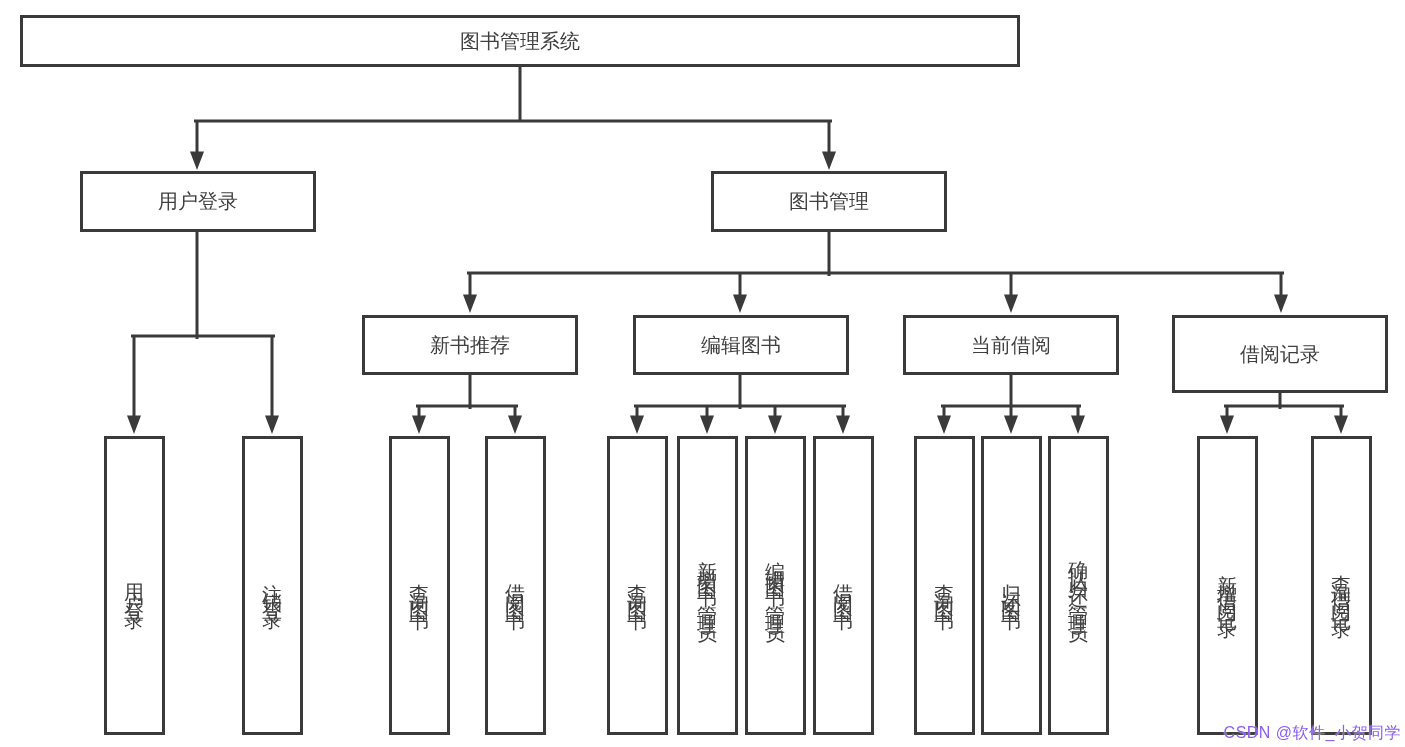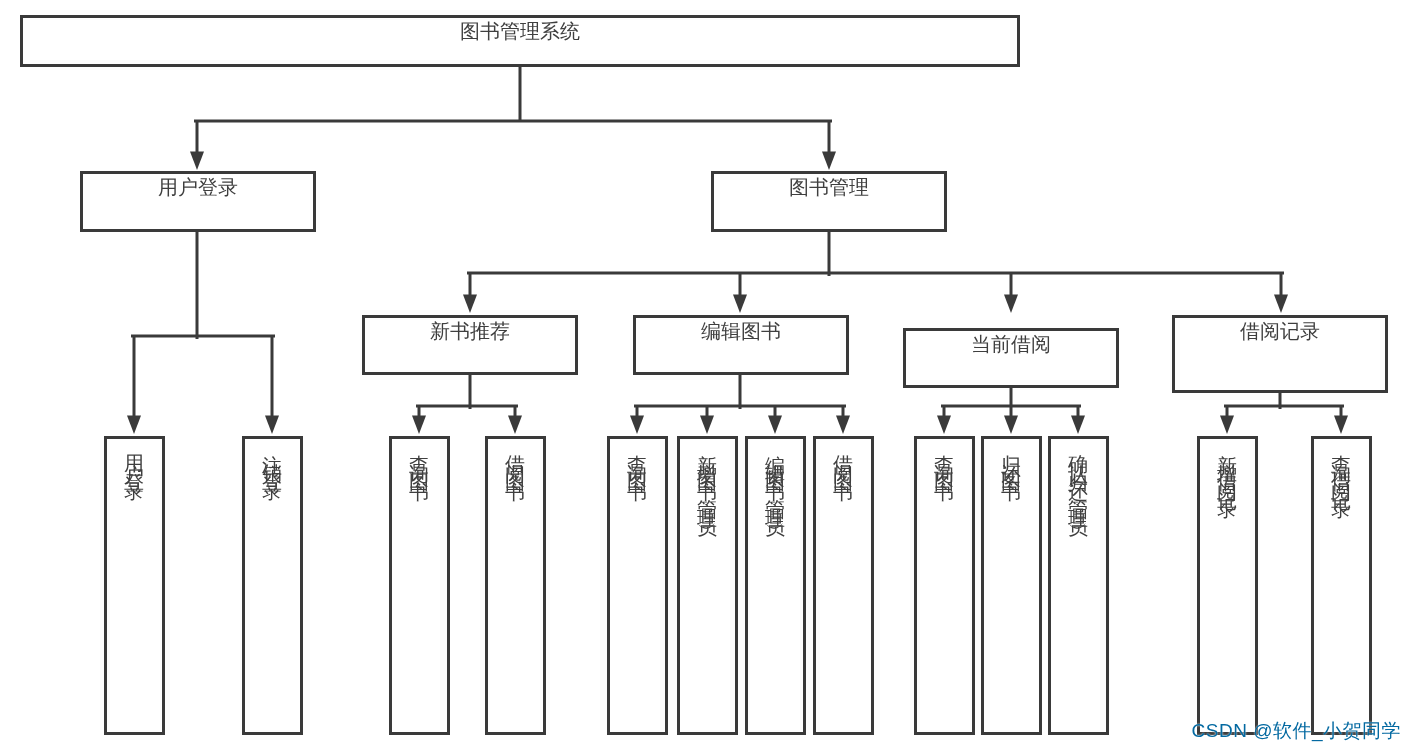--- a/index.html
+++ b/index.html
@@ -23,63 +23,63 @@
     fill: none;
     stroke-linecap: square;
   }
   .connectors polygon { fill: #3a3a3a; stroke: none; }
   .box {
     position: absolute;
     box-sizing: border-box;
     background: #ffffff;
     border: 3px solid #3a3a3a;
     display: flex;
-    align-items: flex-start;
+    align-items: center;
     justify-content: center;
     color: #3f3f3f;
     font-size: 20px;
     z-index: 2;
   }
   .leaf .vlabel {
     writing-mode: vertical-rl;
     text-orientation: mixed;
     letter-spacing: 9px;
     line-height: 1;
   }
   
   .n-root   { left: 20px;   top: 15px;  width: 1000px; height: 52px; }
   
   .n-login  { left: 80px;   top: 171px; width: 236px;  height: 61px; }
   .n-mgmt   { left: 711px;  top: 171px; width: 236px;  height: 61px; }
   
   .n-rec    { left: 362px;  top: 315px; width: 216px;  height: 60px; }
   .n-borrow { left: 633px;  top: 315px; width: 216px;  height: 60px; }
-  .n-cur    { left: 903px;  top: 328px; width: 216px;  height: 60px; }
+  .n-cur    { left: 903px;  top: 315px; width: 216px;  height: 60px; }
   .n-hist   { left: 1172px; top: 315px; width: 216px;  height: 78px; }
   
   .leaf { top: 436px; width: 61px; height: 299px; }
   .lf-login1  { left: 104px; }
   .lf-logout  { left: 242px; }
   .lf-rec-q   { left: 389px; }
   .lf-rec-b   { left: 485px; }
   .lf-bb-q    { left: 607px; }
   .lf-bb-add  { left: 677px; }
   .lf-bb-edit { left: 745px; }
   .lf-bb-b    { left: 813px; }
   .lf-cb-q    { left: 914px; }
   .lf-cb-r    { left: 981px; }
   .lf-cb-c    { left: 1048px; }
   .lf-br-add  { left: 1197px; }
   .lf-br-q    { left: 1311px; }
   .watermark {
     position: absolute;
     right: 4px;
     bottom: 3px;
-    font-size: 19px;
-    color: #0369a1;
+    font-size: 16px;
+    color: #8b5cf6;
     text-shadow: 0 0 2px #ffffff;
     z-index: 5;
     letter-spacing: 0.5px;
   }
 </style>
 </head>
 <body>
 
 <div class="canvas">
 

